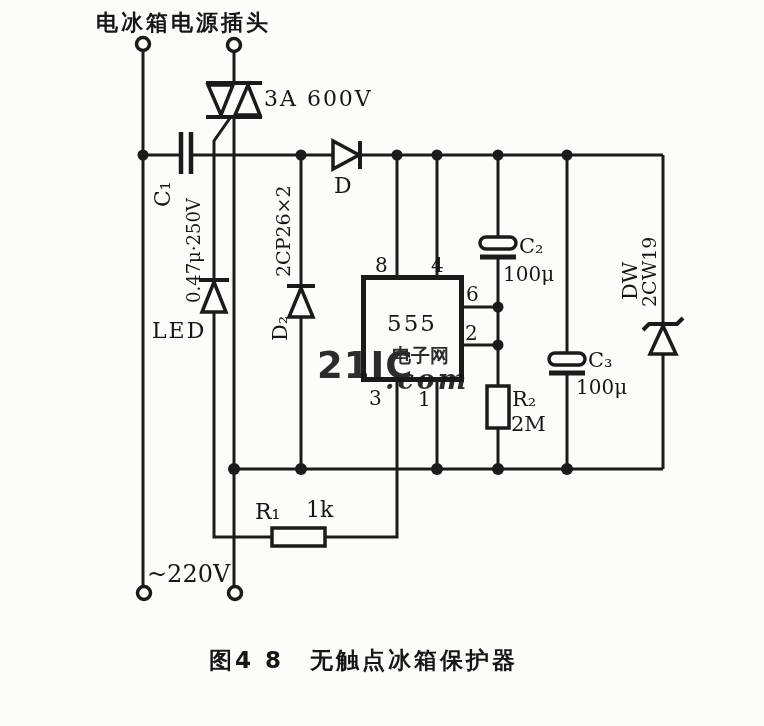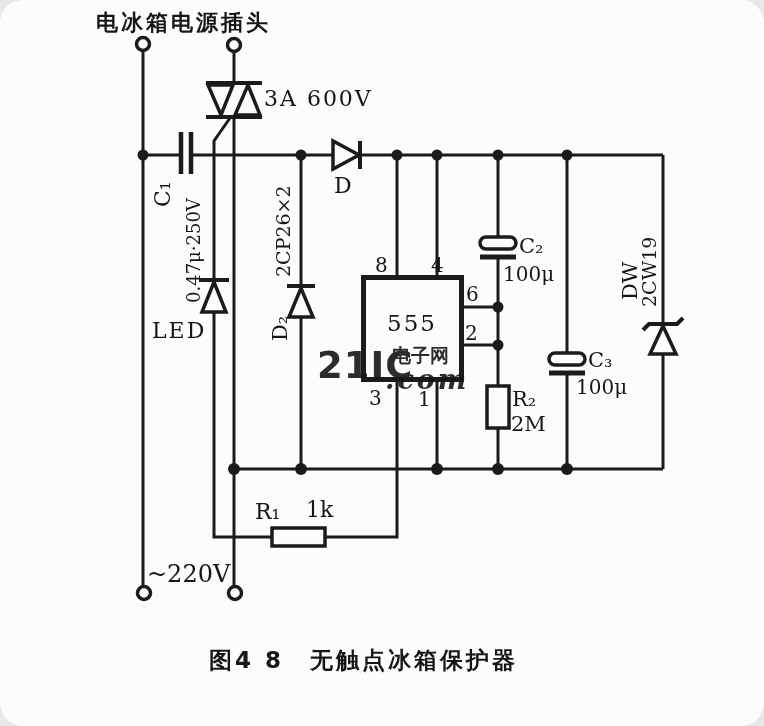--- a/index.html
+++ b/index.html
@@ -1,18 +1,18 @@
 <!DOCTYPE html>
 <html><head>
 <meta charset="utf-8">
 <style>
   html,body{margin:0;padding:0;background:#e8e8e8;}
   .page{
     position:relative;width:764px;height:726px;background:#fcfcfb;
-    overflow:hidden;font-family:"DejaVu Serif","Liberation Serif",serif;border-radius:23px;
+    overflow:hidden;font-family:"DejaVu Serif","Liberation Serif",serif;
   }
   svg{position:absolute;left:0;top:0;}
   .ink-line{stroke:#1b1b1b;fill:none;}
   .sym{stroke:#1b1b1b;fill:#fcfcfb;}
   .dot{fill:#1b1b1b;stroke:none;}
   .term{stroke:#1b1b1b;fill:#fcfcfb;}
   text{fill:#161616;}
   .serif-lbl{font-family:"DejaVu Serif","Liberation Serif",serif;}
   .sans-lbl{font-family:"DejaVu Sans","Liberation Sans",sans-serif;font-weight:bold;}
   .wm-brand{font-family:"DejaVu Sans","Liberation Sans",sans-serif;font-weight:bold;}

